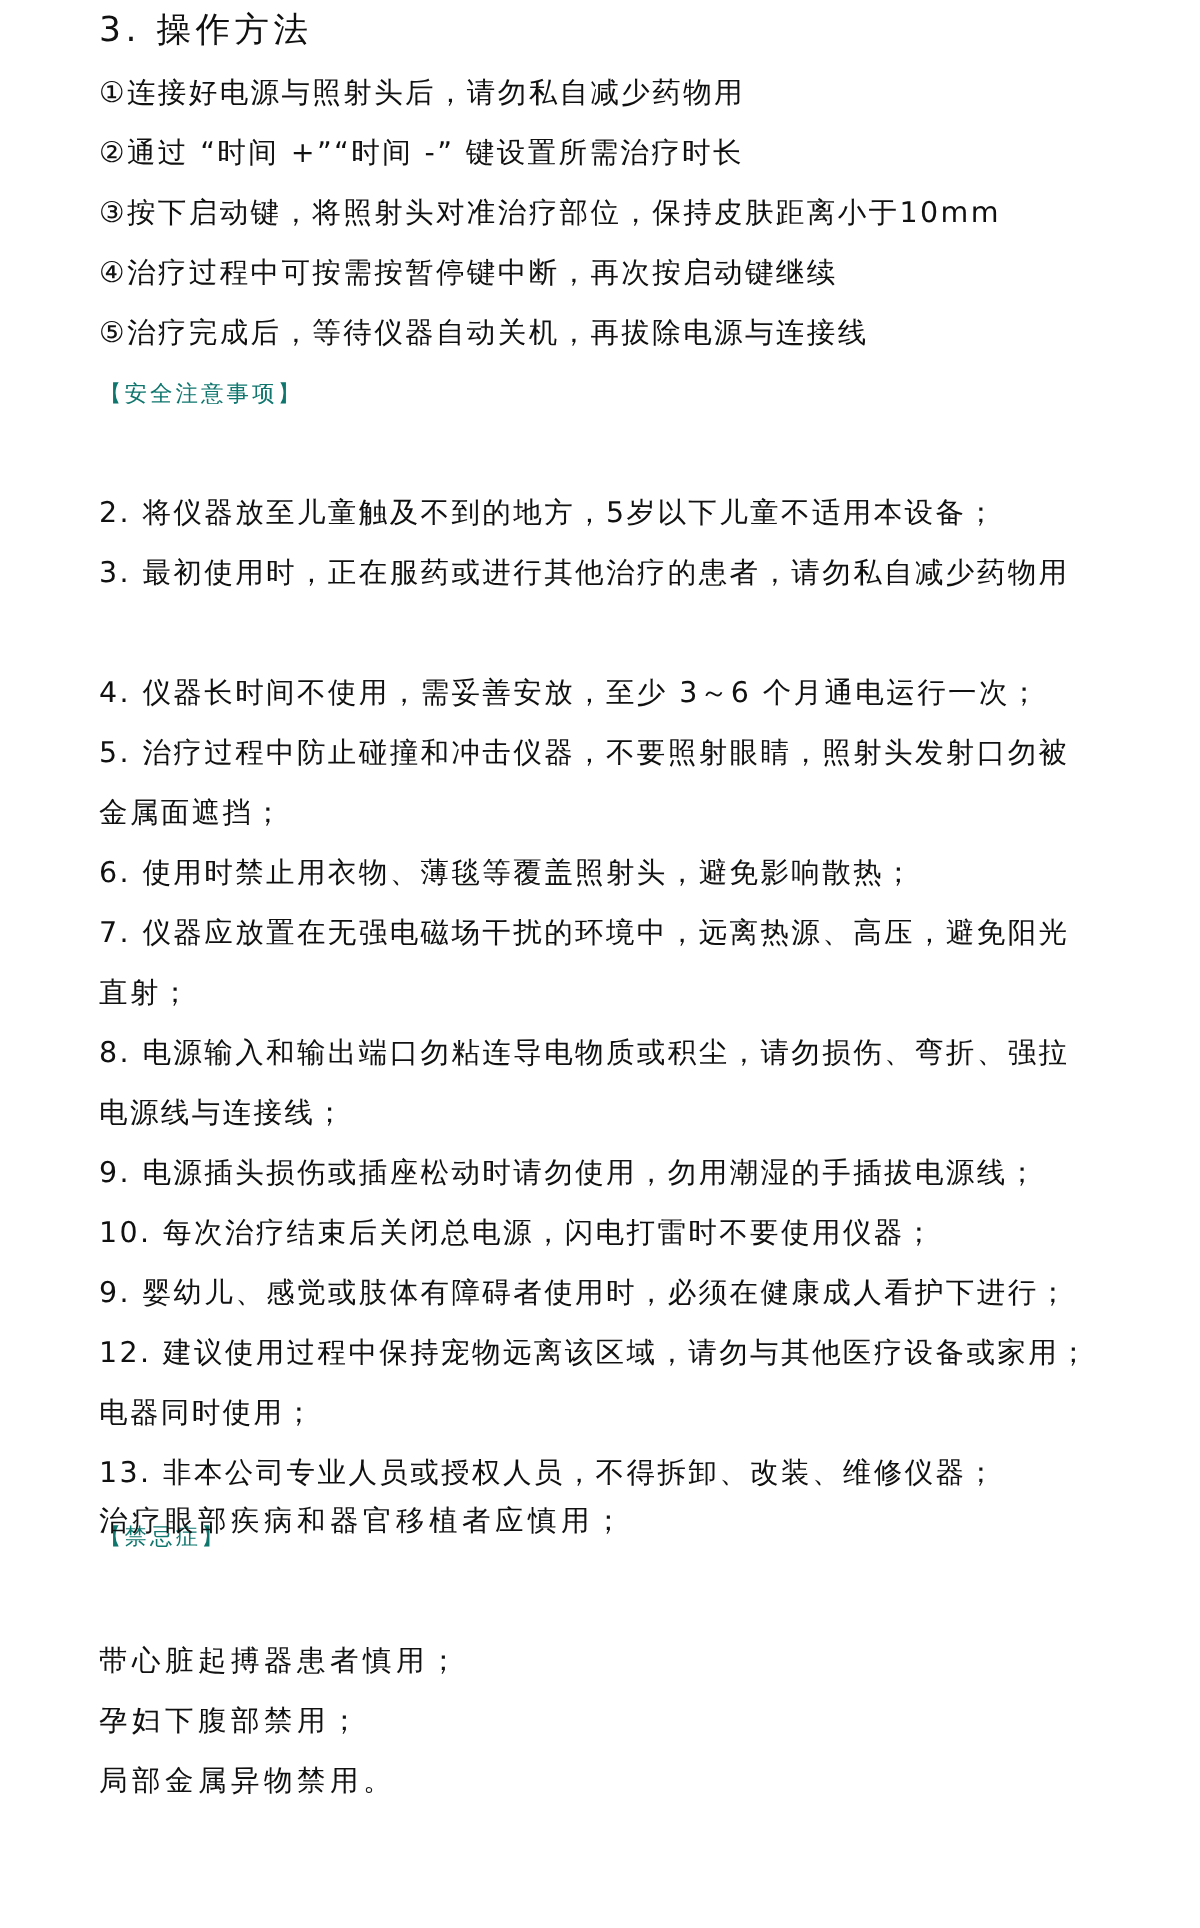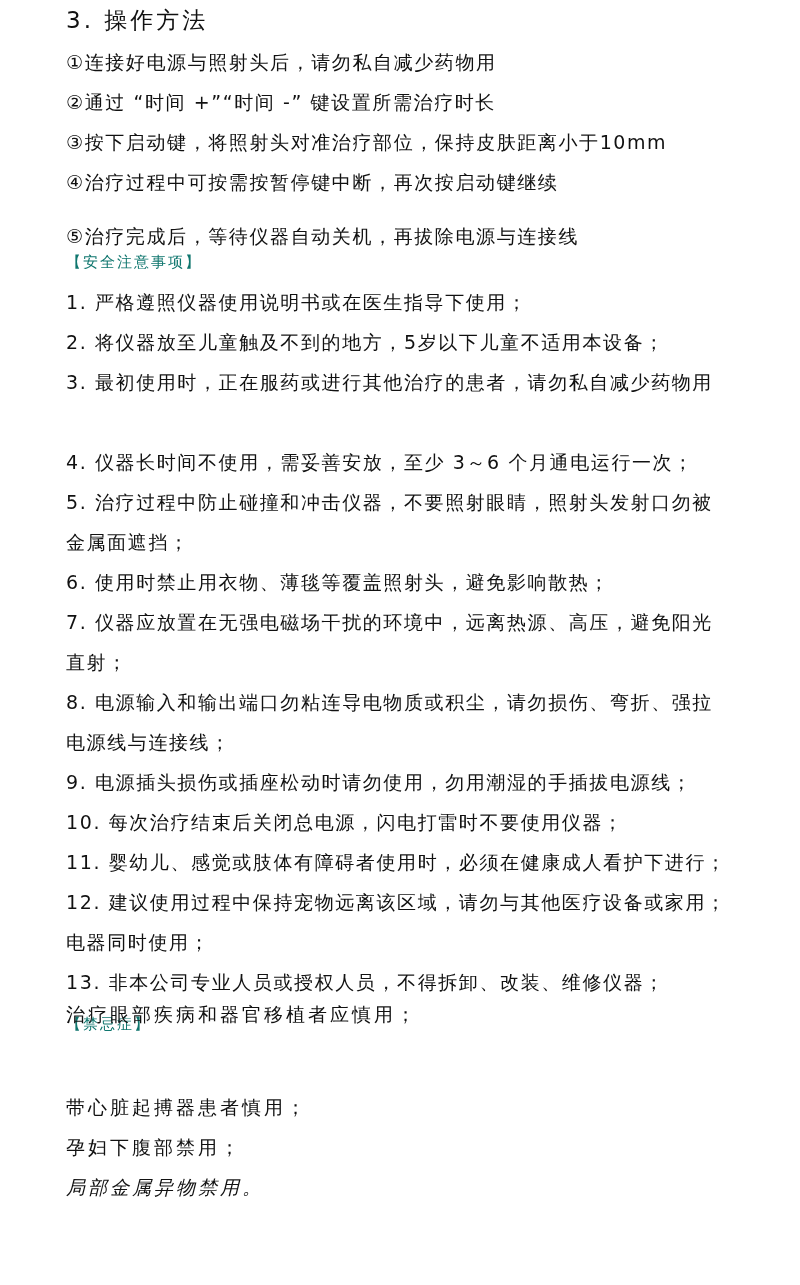--- a/index.html
+++ b/index.html
@@ -51,40 +51,39 @@
 </head>
 <body>
 
 <div class="page">
 
   <div class="line title" style="top:5px;">3.  操作方法</div>
   <div class="line" style="top:50px;">①连接好电源与照射头后，请勿私自减少药物用</div>
   <div class="line" style="top:90px;">②通过 “时间 +”“时间 -” 键设置所需治疗时长</div>
   <div class="line" style="top:130px;">③按下启动键，将照射头对准治疗部位，保持皮肤距离小于10mm</div>
   <div class="line" style="top:170px;">④治疗过程中可按需按暂停键中断，再次按启动键继续</div>
-  <div class="line" style="top:224px;">⑤治疗完成后，等待仪器自动关机，再拔除电源与连接线</div>
+  <div class="line" style="top:210px;">⑤治疗完成后，等待仪器自动关机，再拔除电源与连接线</div>
 
   <div class="line red-header" style="top:248px; left:66px;">【安全注意事项】</div>
-  <div class="line" style="top:290px;">1. 严格遵照仪器使用说明书或在医生指导下使用；</div>
   <div class="line" style="top:330px;">2. 将仪器放至儿童触及不到的地方，5岁以下儿童不适用本设备；</div>
   <div class="line" style="top:370px;">3. 最初使用时，正在服药或进行其他治疗的患者，请勿私自减少药物用</div>
   <div class="line" style="top:450px;">4. 仪器长时间不使用，需妥善安放，至少 3～6 个月通电运行一次；</div>
   <div class="line" style="top:490px;">5. 治疗过程中防止碰撞和冲击仪器，不要照射眼睛，照射头发射口勿被</div>
   <div class="line" style="top:530px;">金属面遮挡；</div>
   <div class="line" style="top:570px;">6. 使用时禁止用衣物、薄毯等覆盖照射头，避免影响散热；</div>
   <div class="line" style="top:610px;">7. 仪器应放置在无强电磁场干扰的环境中，远离热源、高压，避免阳光</div>
   <div class="line" style="top:650px;">直射；</div>
   <div class="line" style="top:690px;">8. 电源输入和输出端口勿粘连导电物质或积尘，请勿损伤、弯折、强拉</div>
   <div class="line" style="top:730px;">电源线与连接线；</div>
   <div class="line" style="top:770px;">9. 电源插头损伤或插座松动时请勿使用，勿用潮湿的手插拔电源线；</div>
   <div class="line" style="top:810px;">10. 每次治疗结束后关闭总电源，闪电打雷时不要使用仪器；</div>
-  <div class="line" style="top:850px;">11. 婴幼儿、感觉或肢体有障碍者使用时，必须在健康成人看护下进行；</div>
+  <div class="line" style="top:850px;">9. 婴幼儿、感觉或肢体有障碍者使用时，必须在健康成人看护下进行；</div>
   <div class="line" style="top:890px;">12. 建议使用过程中保持宠物远离该区域，请勿与其他医疗设备或家用；</div>
   <div class="line" style="top:930px;">电器同时使用；</div>
   <div class="line" style="top:970px;text-align:center;">13. 非本公司专业人员或授权人员，不得拆卸、改装、维修仪器；</div>
 
   <div class="line red-header" style="top:1010px; left:66px;">【禁忌症】</div>
   <div class="line cond" style="top:1002px;">治疗眼部疾病和器官移植者应慎用；</div>
   <div class="line cond" style="top:1095px;">带心脏起搏器患者慎用；</div>
   <div class="line cond" style="top:1135px;">孕妇下腹部禁用；</div>
-  <div class="line cond" style="top:1175px;font-style:italic;">局部金属异物禁用。</div>
+  <div class="line cond" style="top:1175px;">局部金属异物禁用。</div>
 
 </div>
 
 </body></html>

